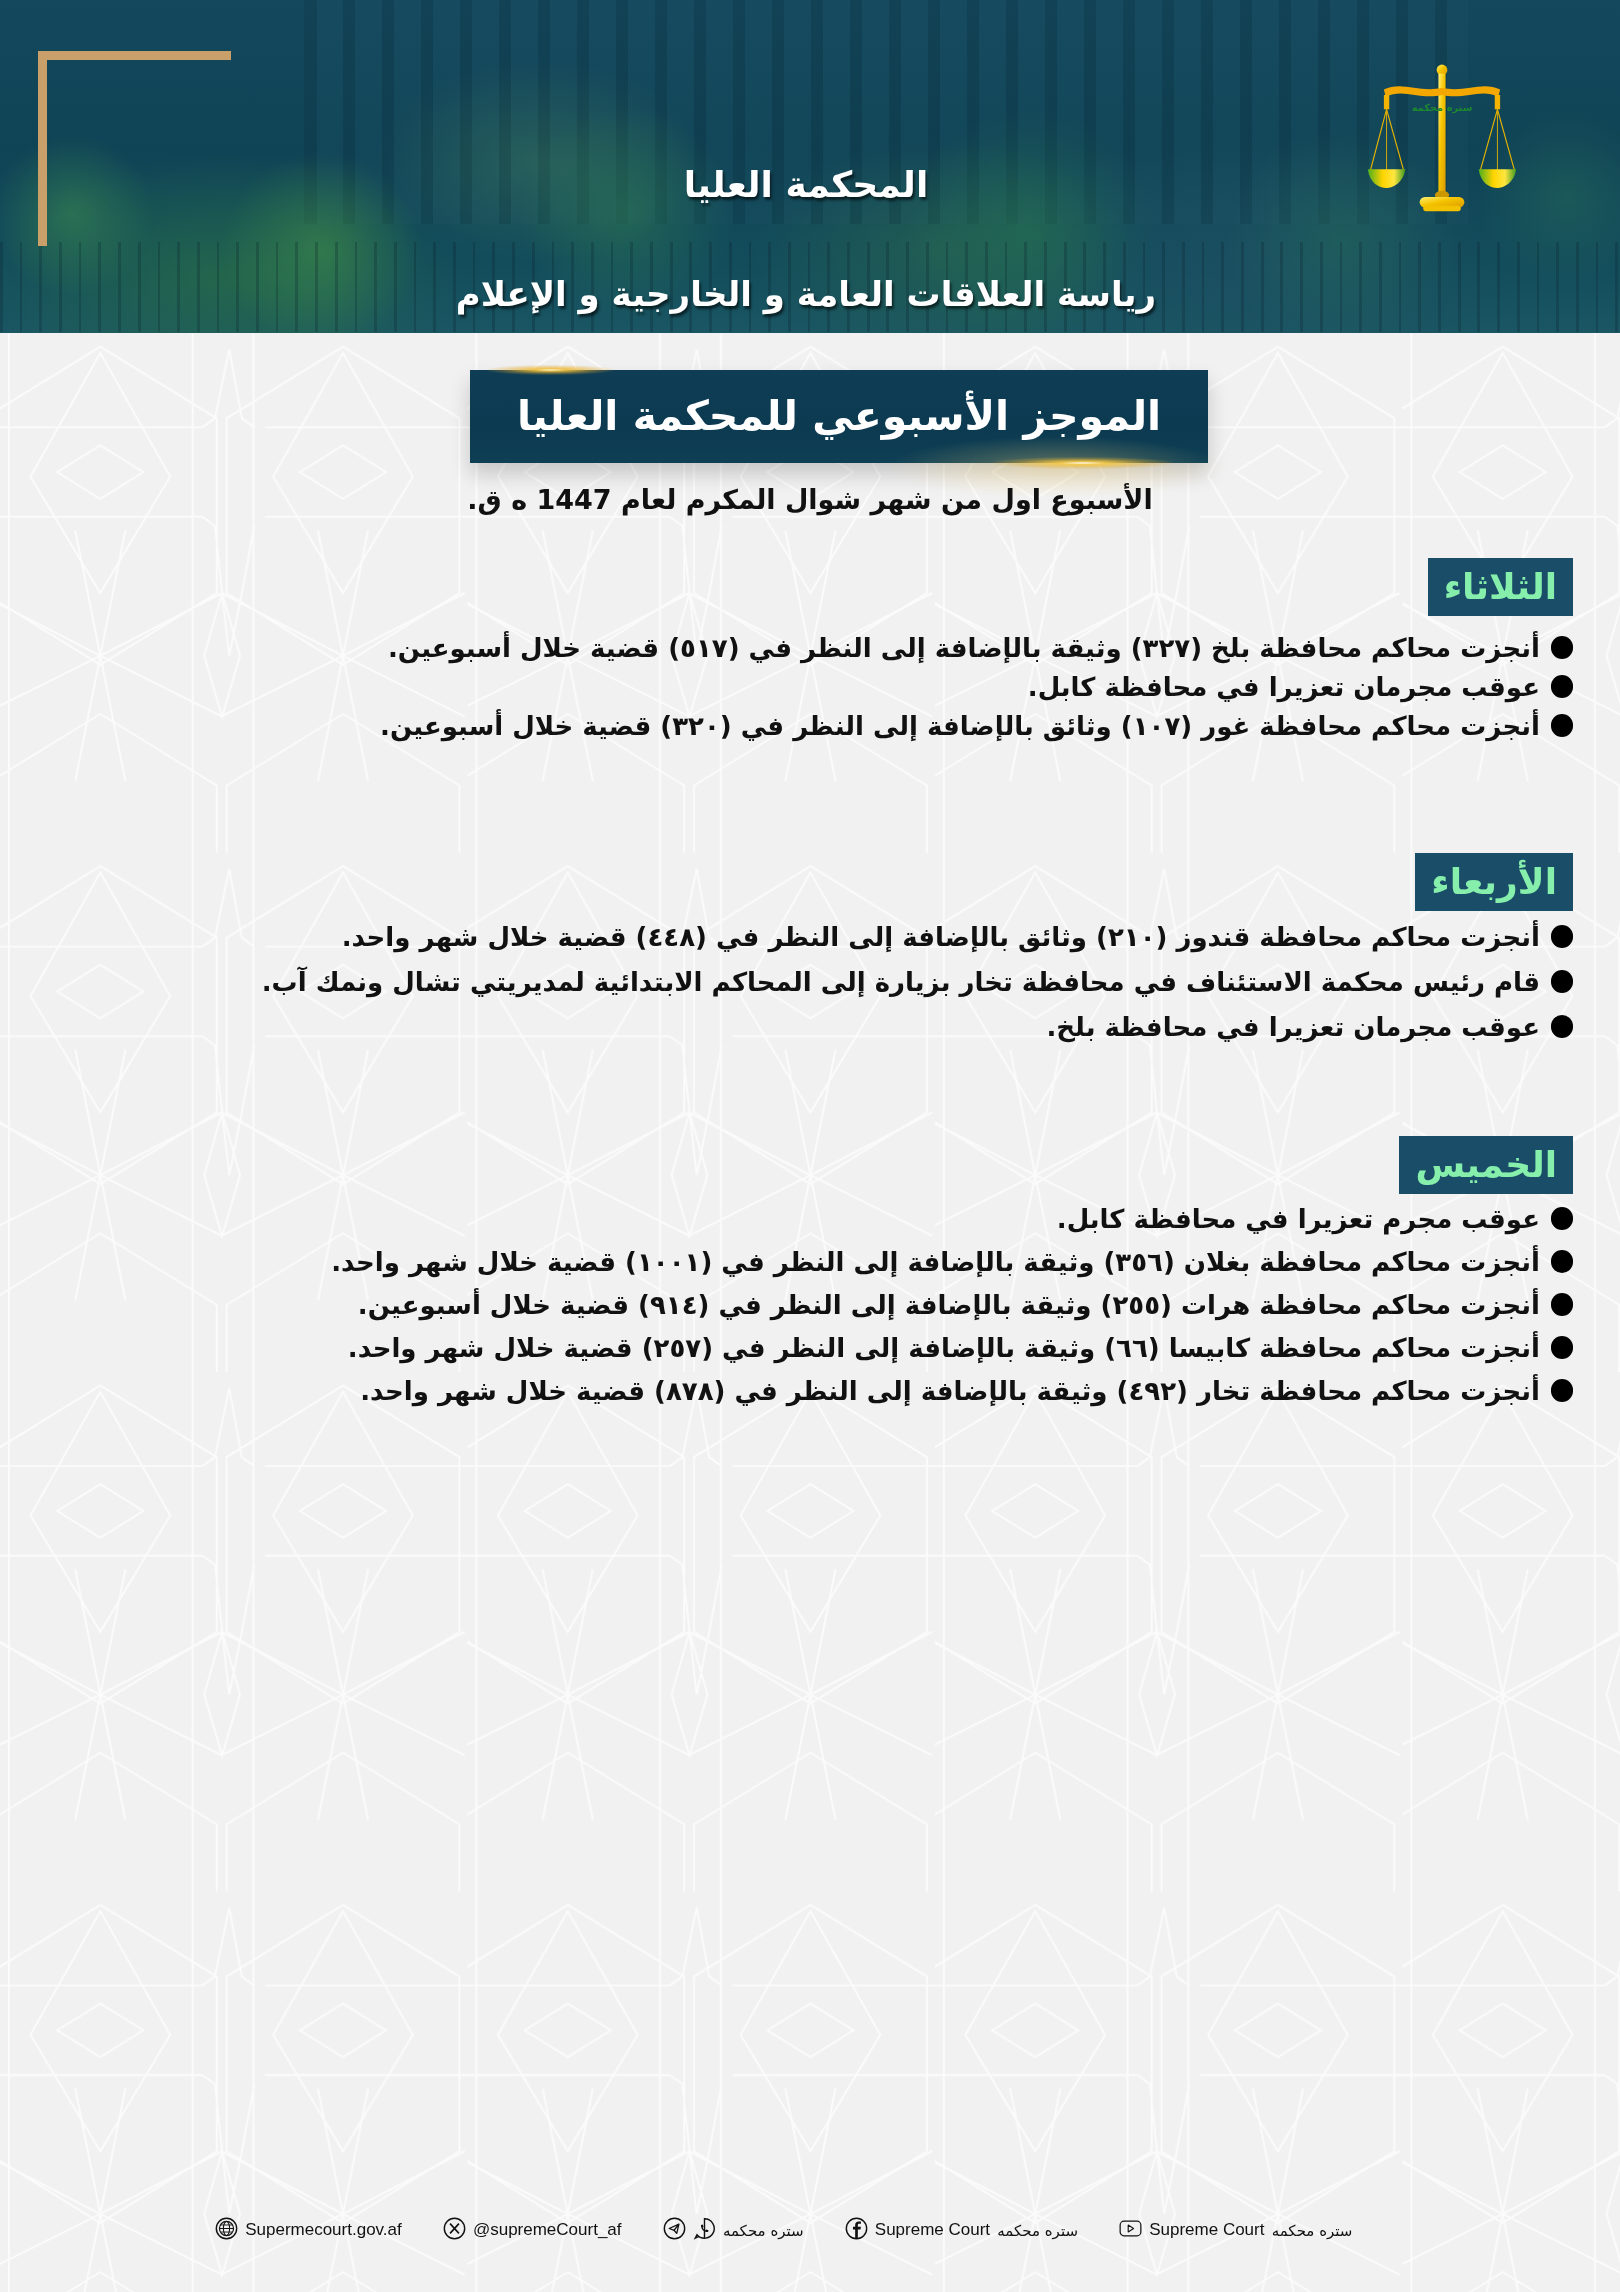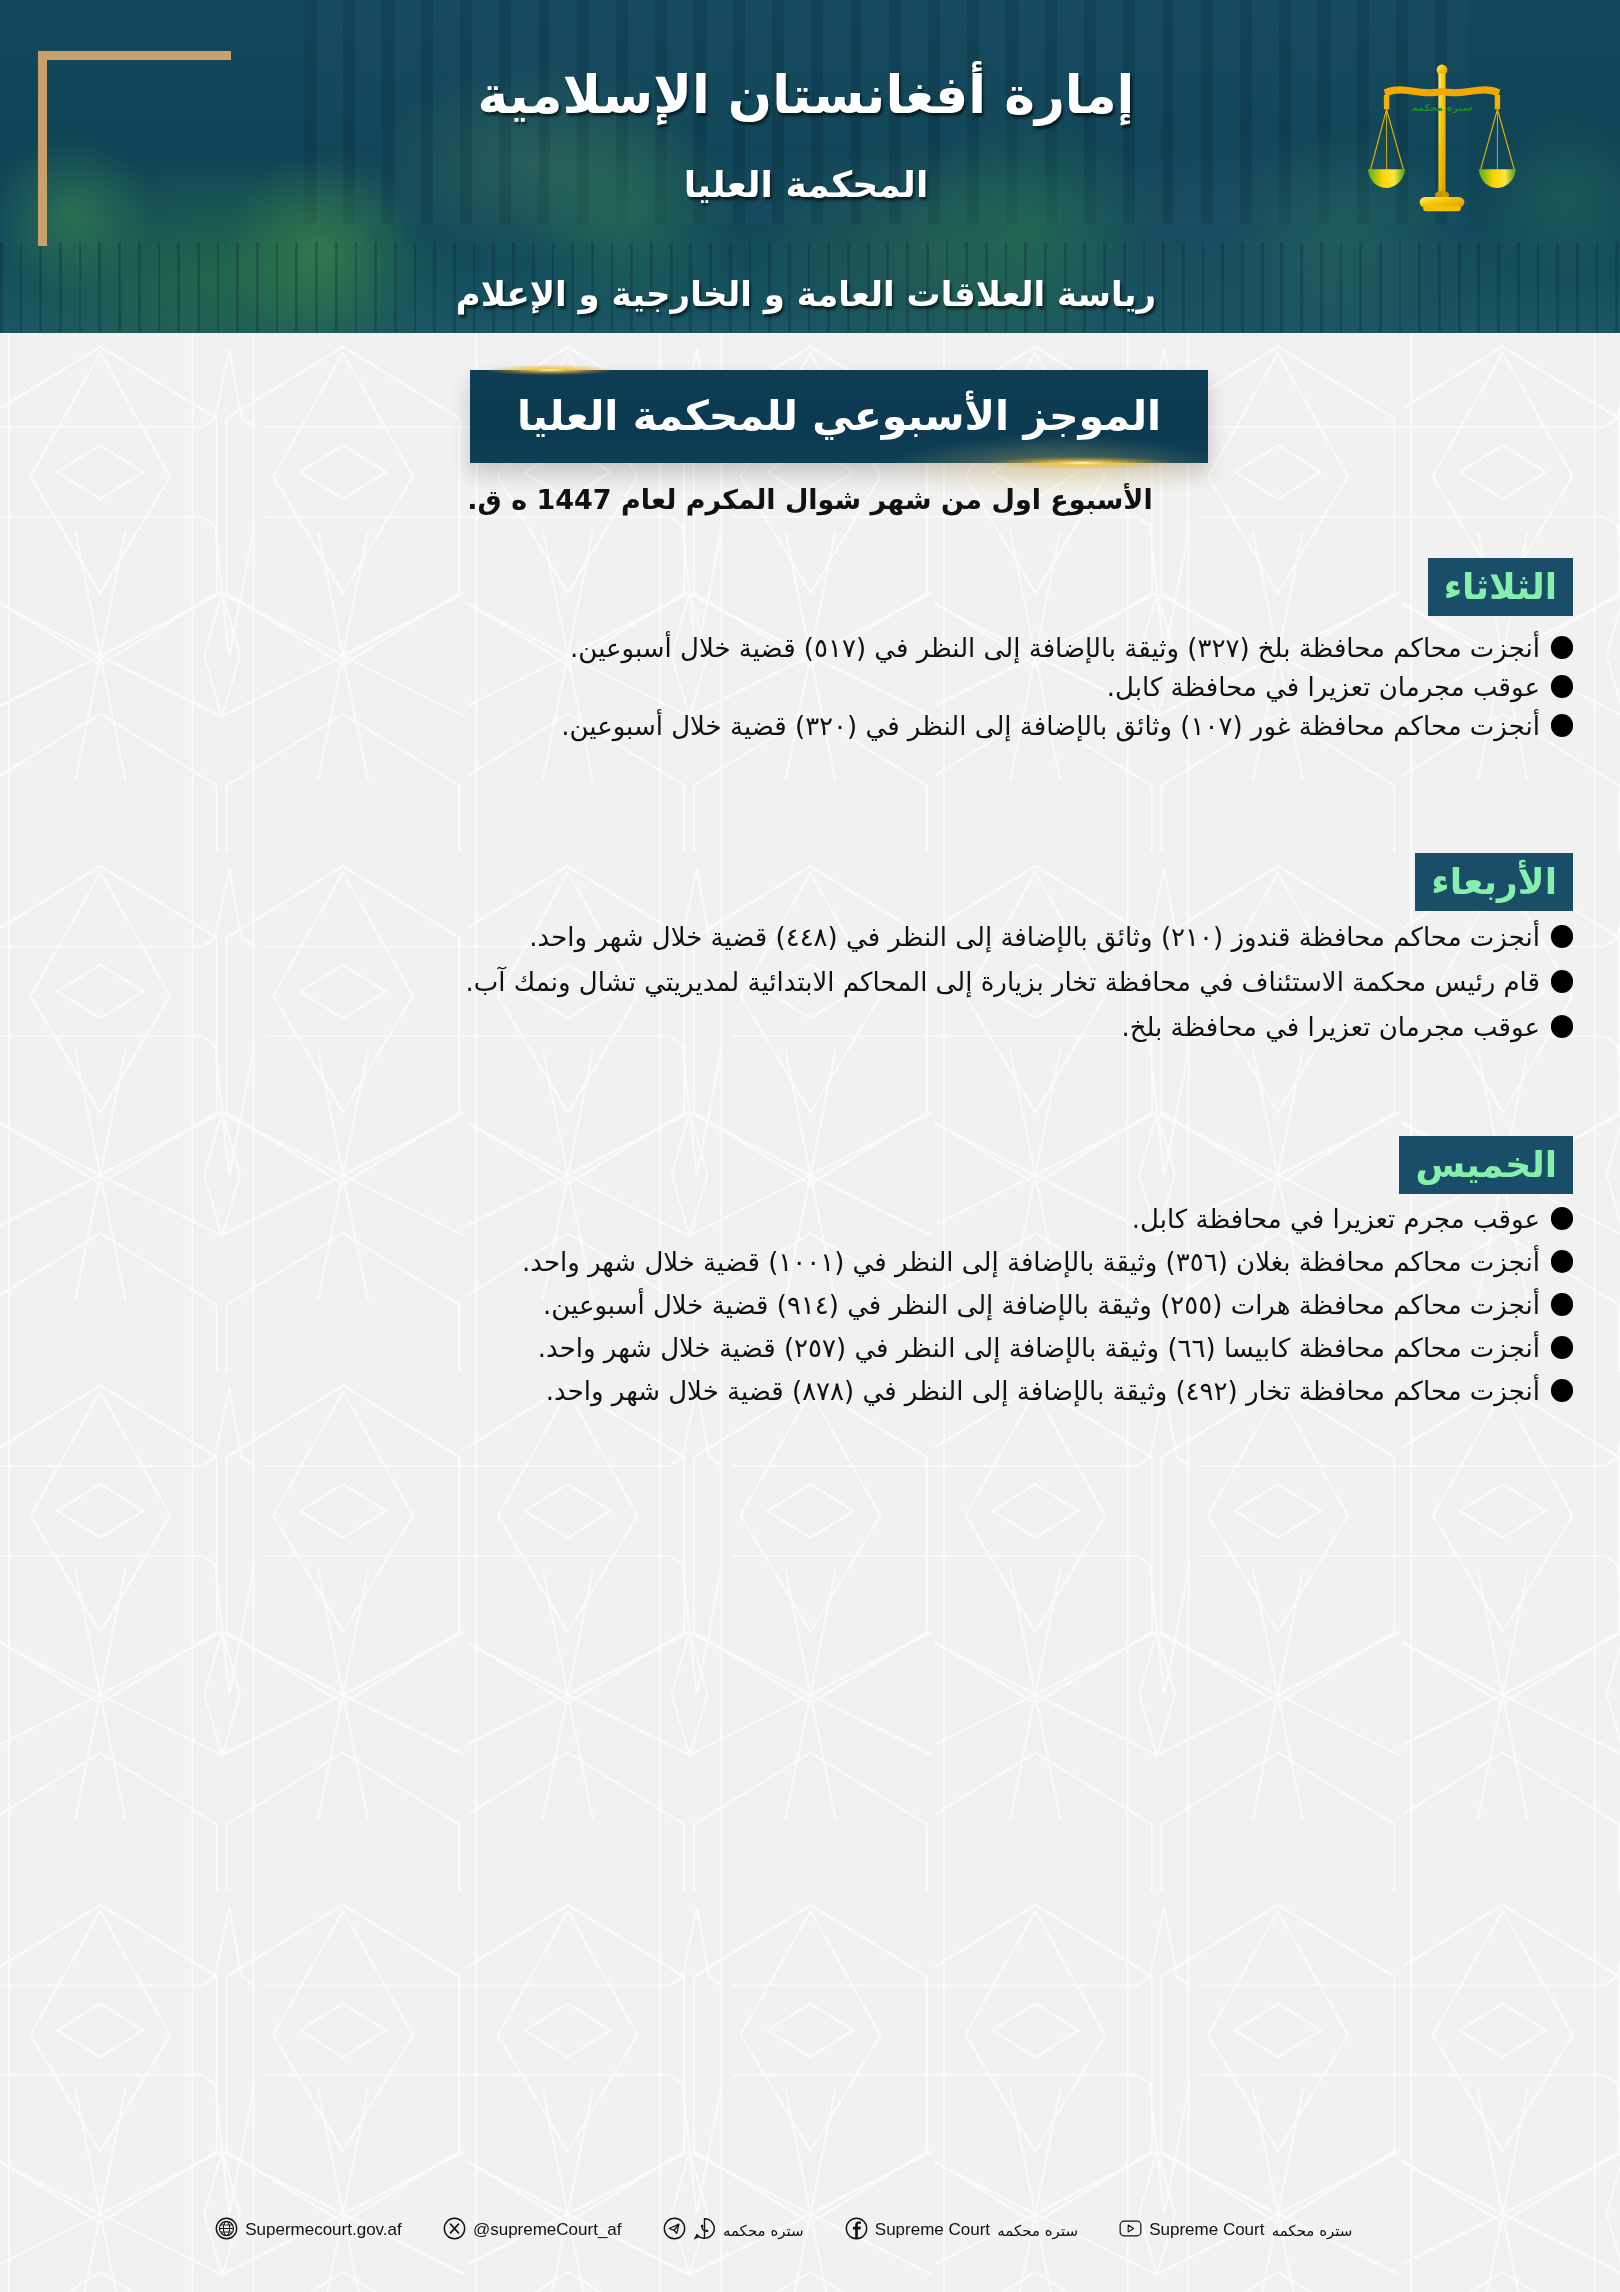--- a/index.html
+++ b/index.html
@@ -196,21 +196,21 @@
     }
     .items {
       list-style: none;
     }
     .item {
       display: flex;
       align-items: center;
       justify-content: flex-start;
       height: 39px;
       font-size: 26px;
-      font-weight: normal;
+      font-weight: bold;
       color: #111;
       white-space: nowrap;
     }
     .bullet {
       flex: 0 0 auto;
       width: 22.4px; height: 22.4px;
       border-radius: 50%;
       background: #000;
       margin-left: 10.7px;
       margin-right: 0;
@@ -304,21 +304,20 @@
   </svg>
 
   <div class="header">
     <div class="building"></div>
     <div class="foliage"></div>
     <div class="fence"></div>
 
     <div class="corner-bracket"></div>
 
     <div class="header-text">
-      <div class="header-title">إمارة أفغانستان الإسلامية</div>
       <div class="header-subtitle">المحكمة العليا</div>
       <div class="header-dept">رياسة العلاقات العامة و الخارجية و الإعلام</div>
     </div>
 
     <div class="scale-logo">
       <svg viewBox="0 0 170 170" width="152" height="152">
         <defs>
           <linearGradient id="gold" x1="0" y1="0" x2="1" y2="1">
             <stop offset="0" stop-color="#fff176"></stop>
             <stop offset="0.45" stop-color="#f5c400"></stop>

